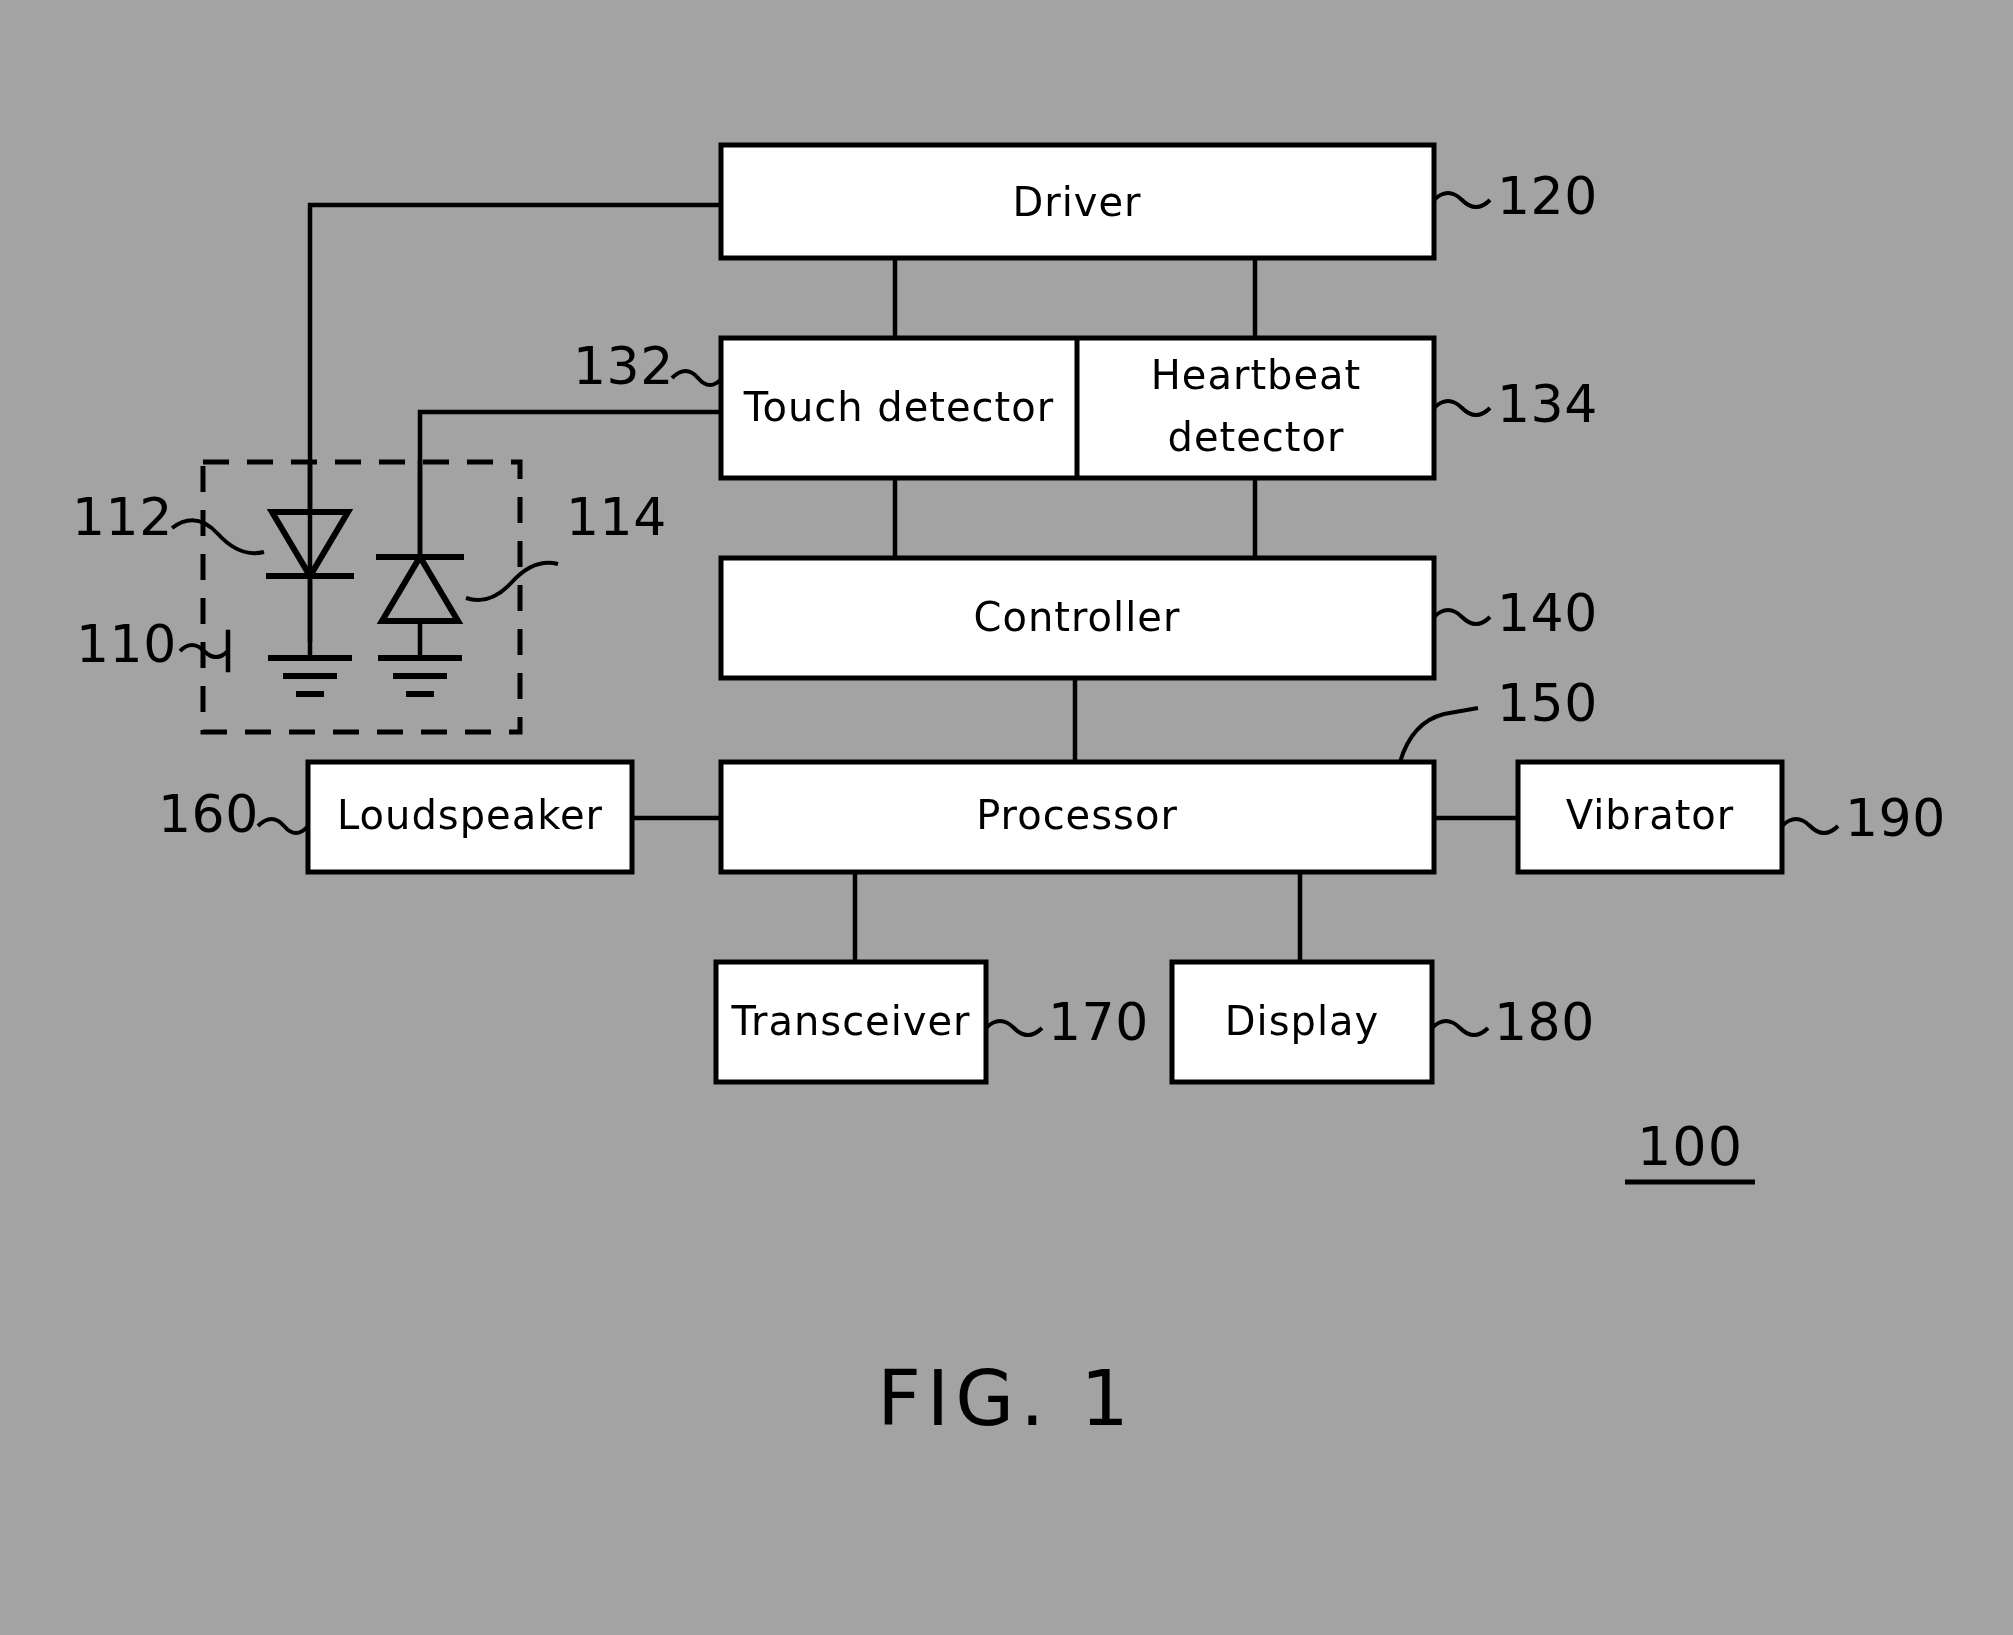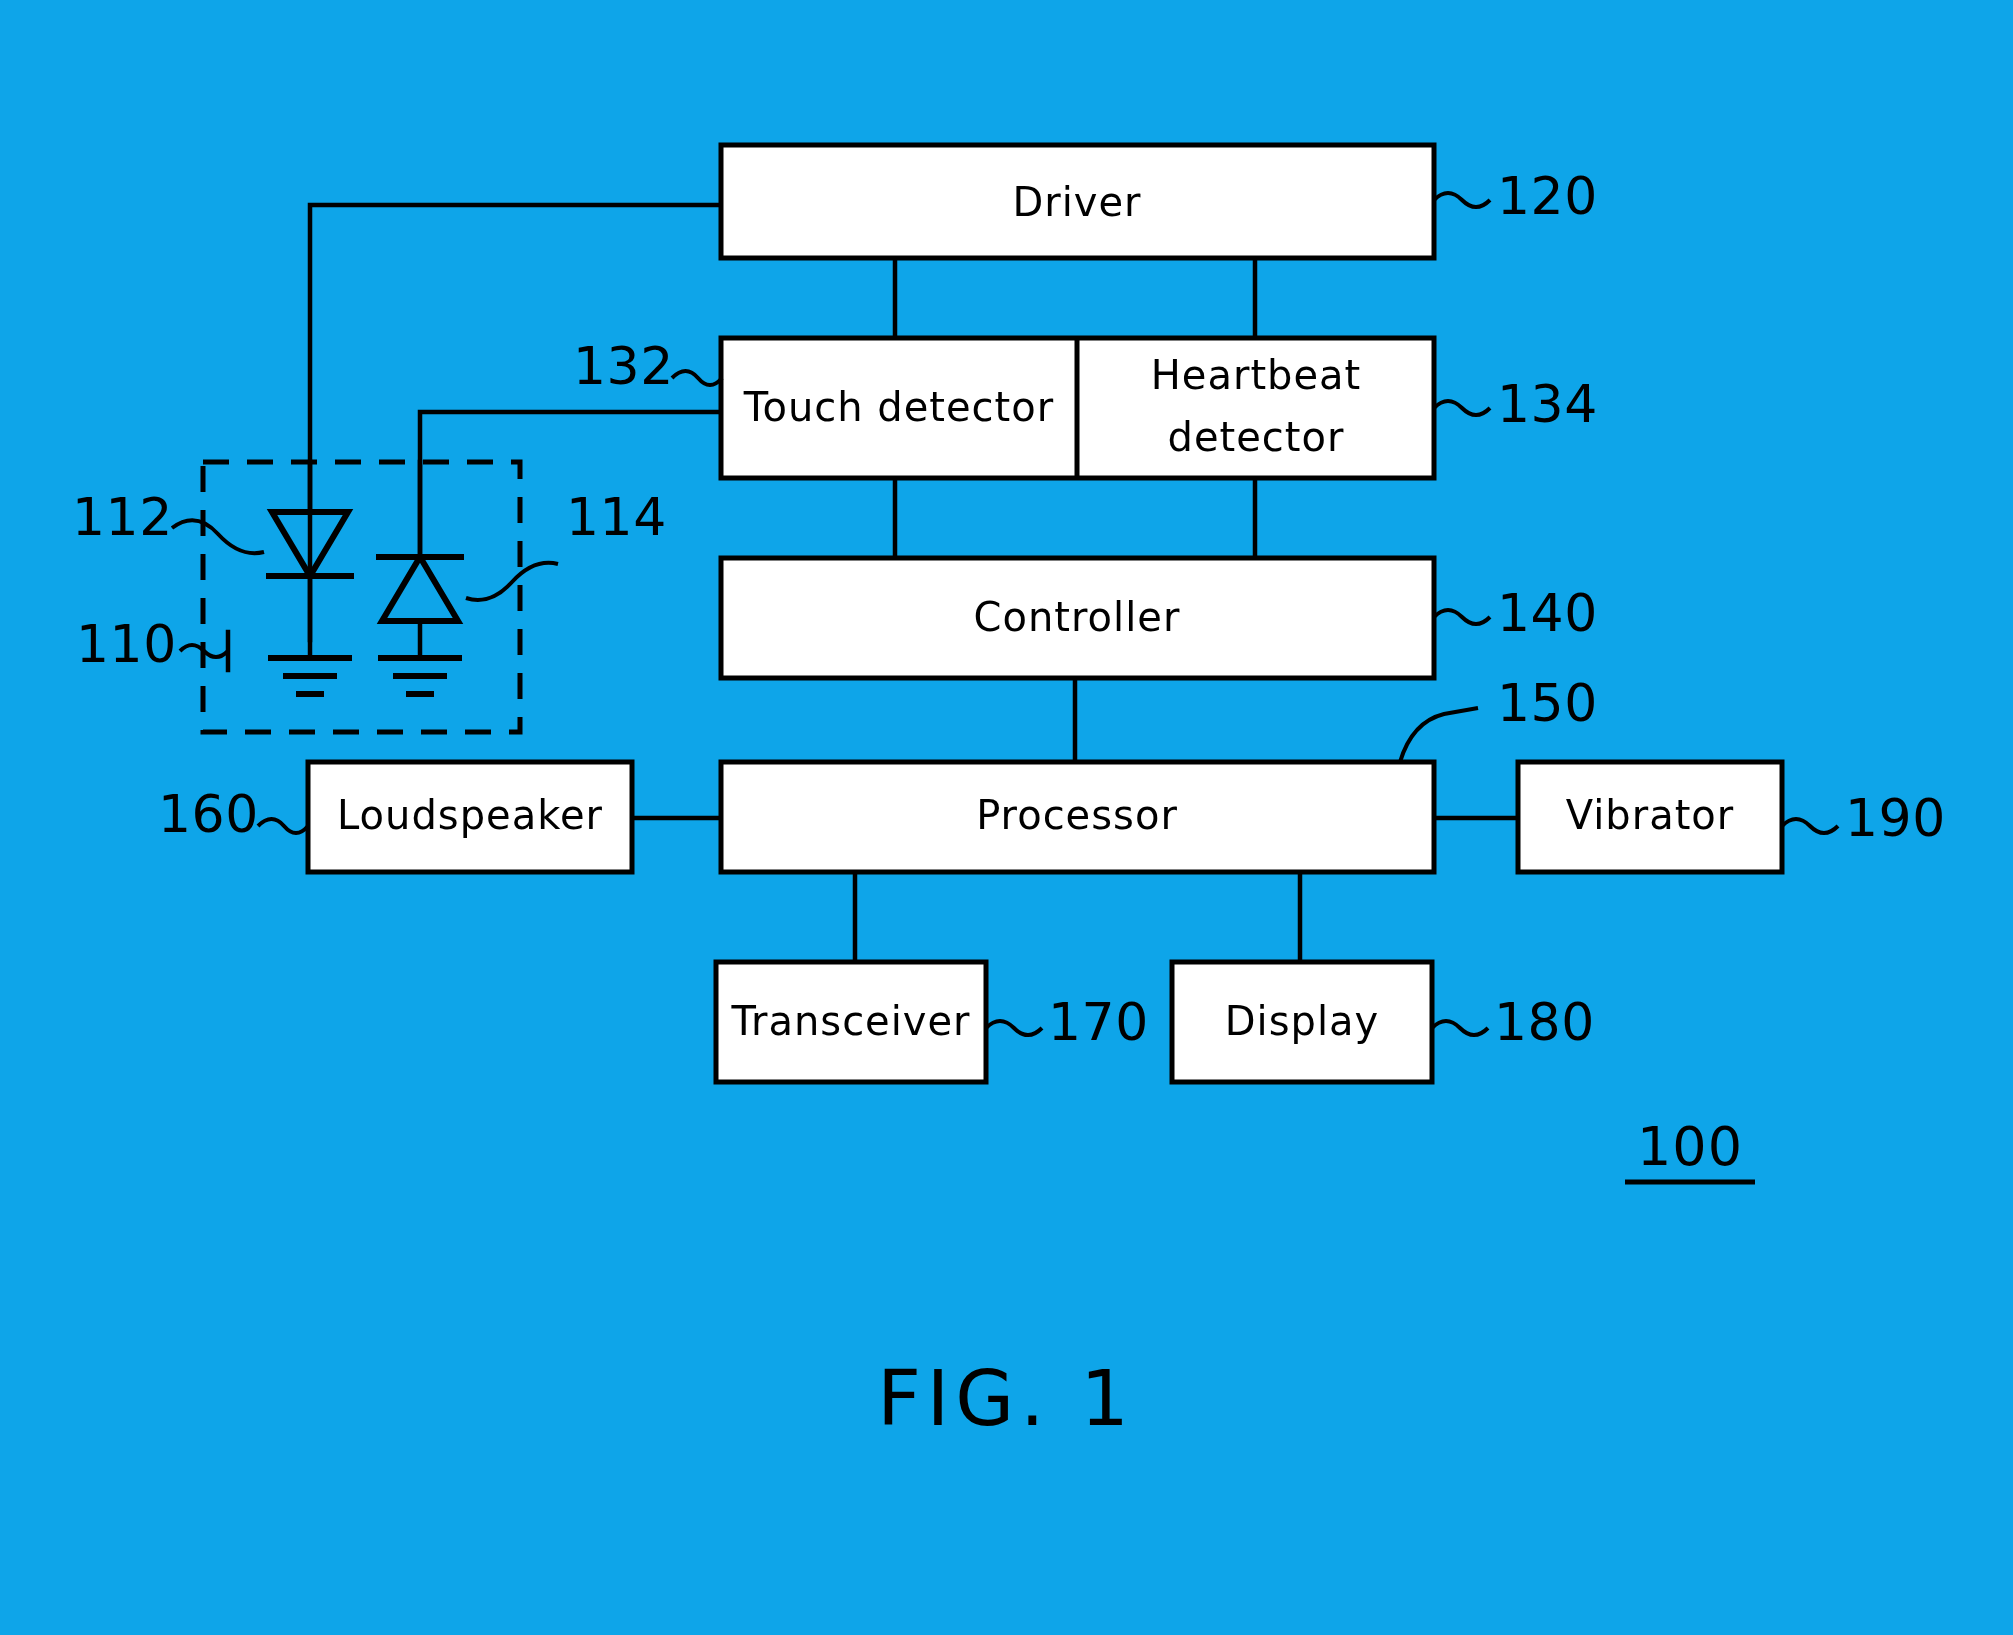--- a/index.html
+++ b/index.html
@@ -7,21 +7,21 @@
     padding: 0;
     background: #ffffff;
   }
   body {
     font-family: "DejaVu Sans", sans-serif;
   }
   #stage {
     position: relative;
     width: 2013px;
     height: 1635px;
-    background: #0ea5e9;
+    background: #a3a3a3;
     overflow: hidden;
   }
   #svgroot {
     position: absolute;
     left: 0;
     top: 0;
     width: 2013px;
     height: 1635px;
   }
   .box-label {

